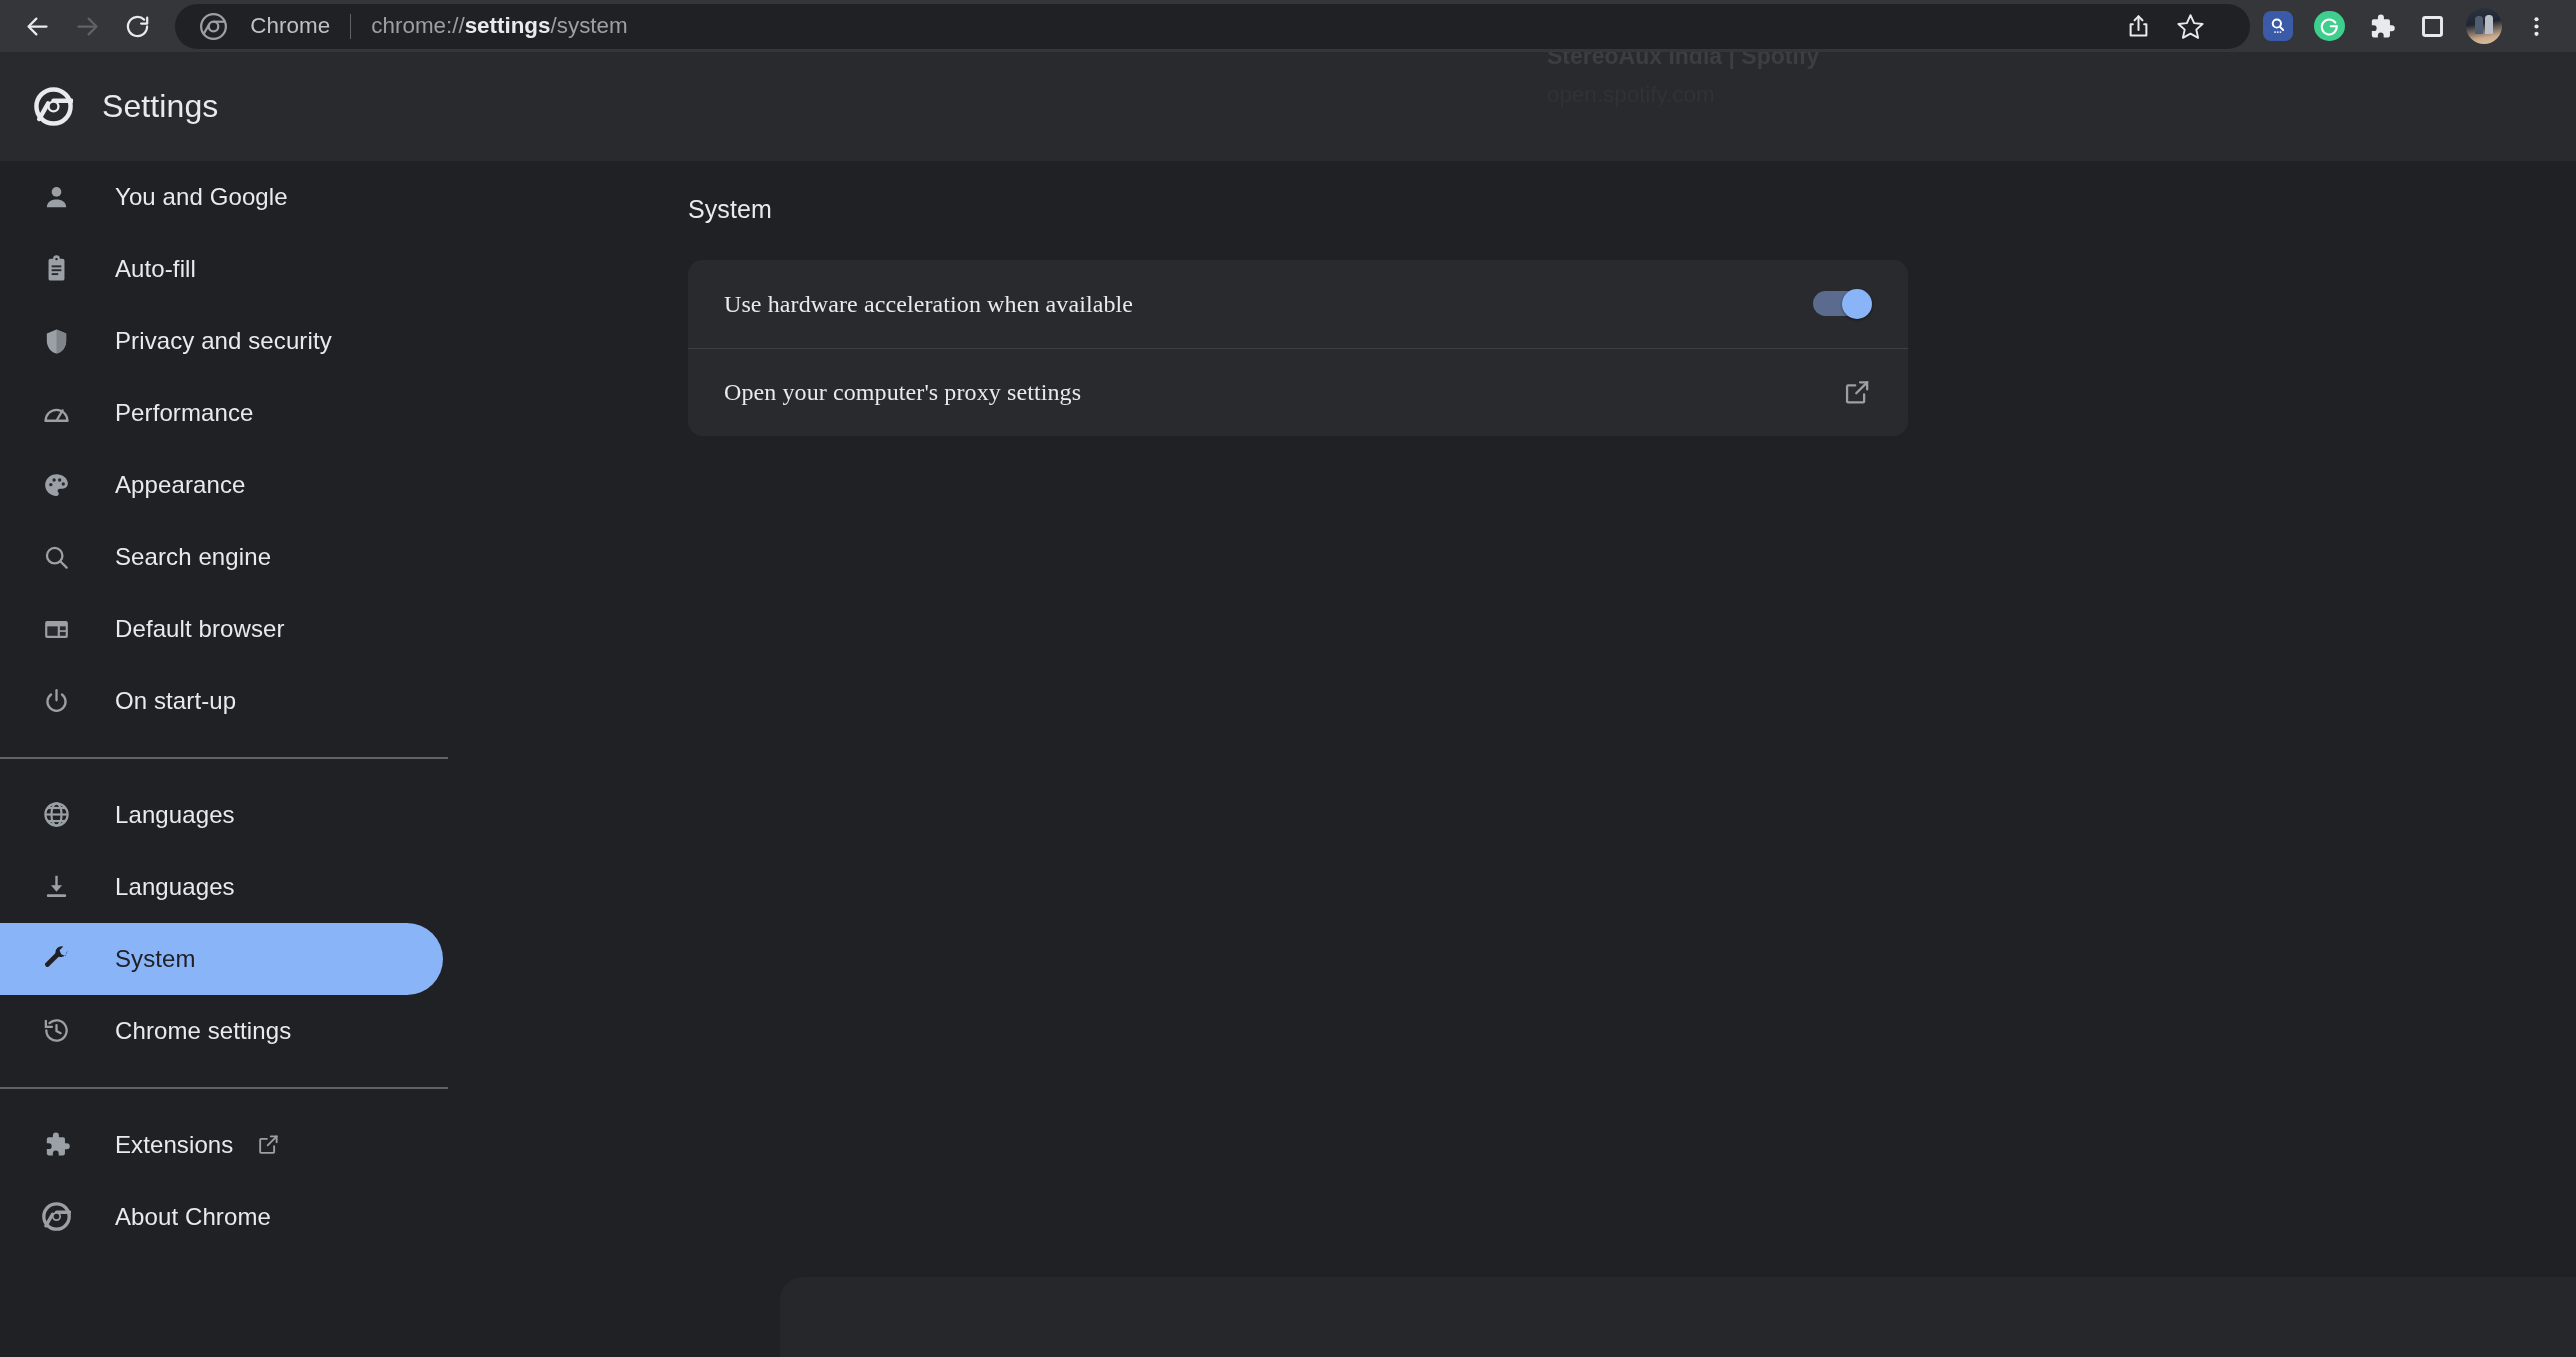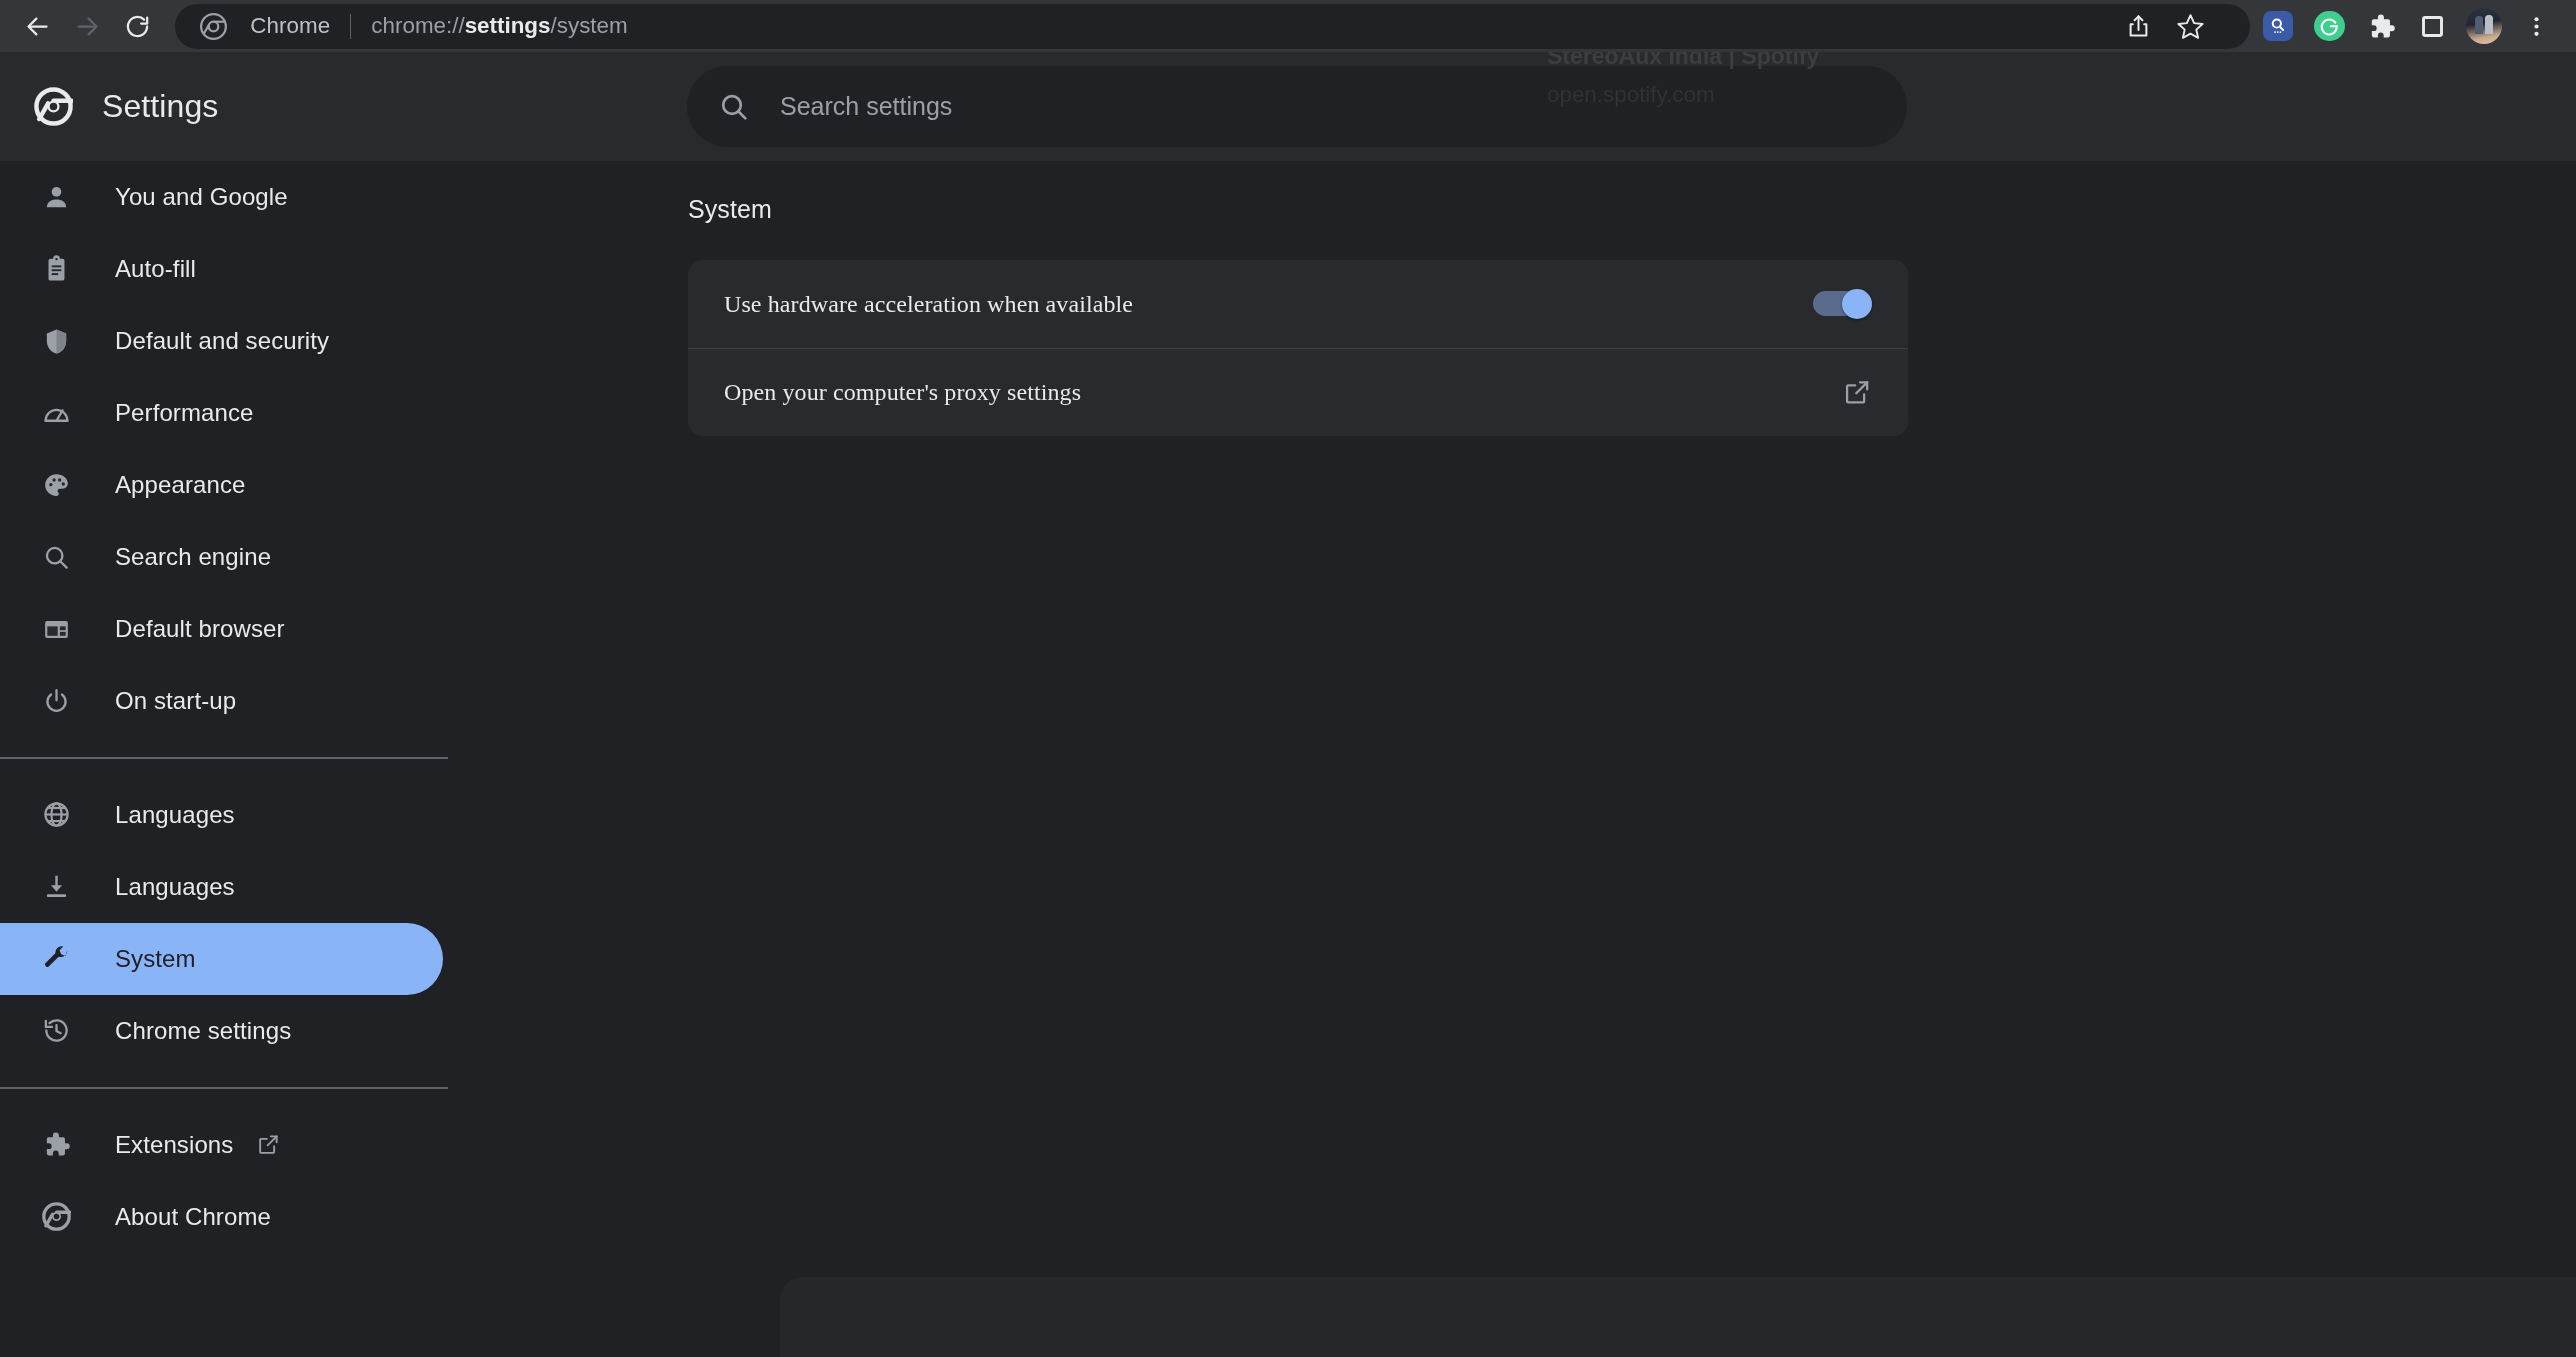--- a/index.html
+++ b/index.html
@@ -362,27 +362,20 @@
 <div class="settings-header">
   <svg class="sh-logo" viewBox="0 0 48 48">
     <circle cx="24" cy="24" r="21" fill="none" stroke="#E8EAED" stroke-width="5.5"></circle>
     <circle cx="24" cy="24" r="7.5" fill="#E8EAED"></circle>
     <path d="M24 17 H46" stroke="#E8EAED" stroke-width="5.5" fill="none" stroke-linecap="round"></path>
     <path d="M17.4 20.2 L6.4 39.4" stroke="#E8EAED" stroke-width="5.5" fill="none" stroke-linecap="round"></path>
     <circle cx="24" cy="24" r="4.6" fill="#292A2D"></circle>
   </svg>
   <div class="sh-title">Settings</div>
 
-  <div class="search-wrap">
-    <svg class="search-icon" viewBox="0 0 24 24" fill="none" stroke="#9AA0A6" stroke-width="2" stroke-linecap="round">
-      <circle cx="10.5" cy="10.5" r="6.6"></circle>
-        <line x1="15.4" y1="15.4" x2="20.5" y2="20.5"></line>
-    </svg>
-    <input class="search-input" type="text" placeholder="Search settings" style="">
-  </div>
 </div>
 
 <nav class="sidebar">
 
   <div class="nav-item">
     <span class="ni-icon">
       <svg width="29" height="29" viewBox="0 0 24 24" fill="#9AA0A6">
           <circle cx="12" cy="7.4" r="4"></circle>
           <path d="M4 20c0-4.2 3.6-6.4 8-6.4s8 2.2 8 6.4z"></path>
         </svg>
@@ -402,21 +395,21 @@
     <span class="ni-label">Auto-fill</span>
   </div>
 
   <div class="nav-item">
     <span class="ni-icon">
       <svg width="29" height="29" viewBox="0 0 24 24">
           <path d="M12 2 4 5.3v6.2c0 5 3.4 9.5 8 10.5 4.6-1 8-5.5 8-10.5V5.3z" fill="#9AA0A6"></path>
           <path d="M12 2v20c4.6-1 8-5.5 8-10.5V5.3z" fill="#7E848A"></path>
         </svg>
     </span>
-    <span class="ni-label">Default and security</span>
+    <span class="ni-label">Privacy and security</span>
   </div>
 
   <div class="nav-item">
     <span class="ni-icon">
       <svg width="29" height="29" viewBox="0 0 24 24" fill="none" stroke="#9AA0A6" stroke-width="1.9" stroke-linecap="round">
         <path d="M3 18a9 9 0 1 1 18 0"></path>
           <line x1="3" y1="18" x2="21" y2="18"></line>
           <line x1="12" y1="18" x2="17" y2="9.4"></line>
       </svg>
     </span>

